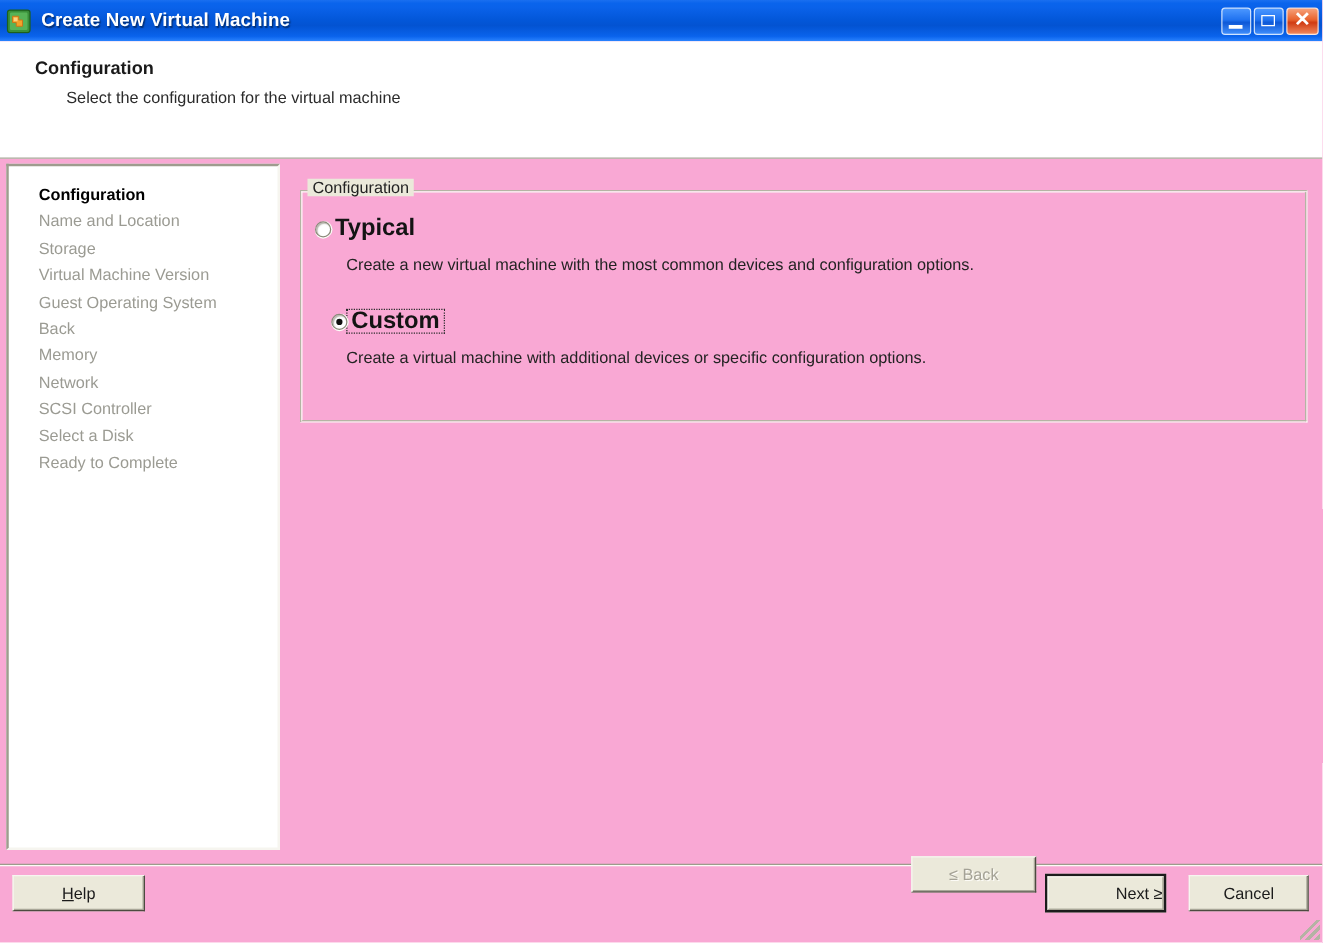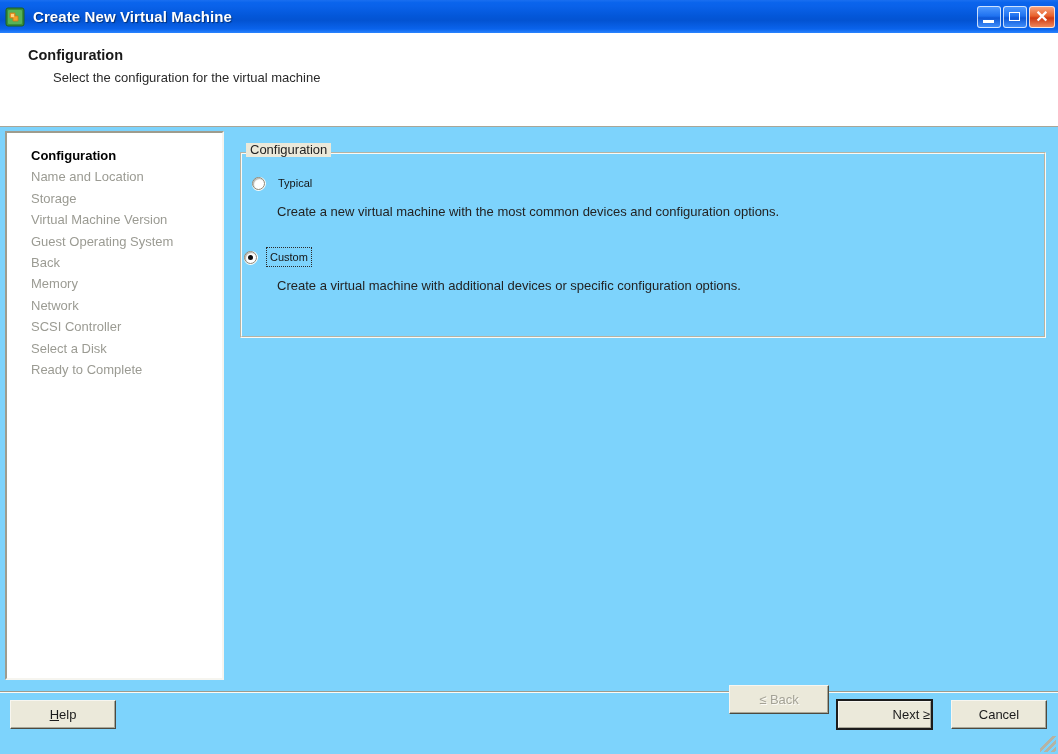--- a/index.html
+++ b/index.html
@@ -9,21 +9,21 @@
   }
   body {
     font-family: "Liberation Sans", sans-serif;
     -webkit-font-smoothing: none;
   }
   #window {
     position: relative;
     width: 1058px;
     height: 754px;
     overflow: hidden;
-    background: #7dd3fc;
+    background: #f9a8d4;
     box-sizing: border-box;
   }
 
   
   #titlebar {
     position: absolute;
     left: 0; top: 0;
     width: 1058px;
     height: 33px;
     background: linear-gradient(to bottom,
@@ -184,21 +184,21 @@
     font-size: 13px;
     color: #232323;
     line-height: 14px;
   }
   .opt-row {
     position: absolute;
     display: flex;
     align-items: flex-start;
   }
   #opt-typical { left: 20px; top: 43px; }
-  #opt-custom  { left: 12px; top: 117px; }
+  #opt-custom  { left: 33px; top: 117px; }
 
   .radio {
     width: 13px; height: 13px;
     border-radius: 50%;
     background: #ffffff;
     border: 1px solid #8a8879;
     box-shadow: inset 1px 1px 1px rgba(120,118,104,0.55),
                 0 1px 0 #fdfdf8, 1px 0 0 #fdfdf8;
     box-sizing: border-box;
     position: relative;
@@ -208,24 +208,23 @@
   }
   .radio.checked::after {
     content: "";
     position: absolute;
     left: 3px; top: 3px;
     width: 5px; height: 5px;
     border-radius: 50%;
     background: #0f0f0f;
   }
   .opt-label {
-    font-size: 11px;
-    font-weight: normal;
+    font-size: 19px;
+    font-weight: bold;
     color: #141414;
-    margin-left: 10px;
     padding: 1px 3px;
     line-height: 16px;
     cursor: default;
   }
   .opt-label.focused {
     outline: 1px dotted #2b2b2b;
     outline-offset: 0px;
   }
   .opt-desc {
     position: absolute;

